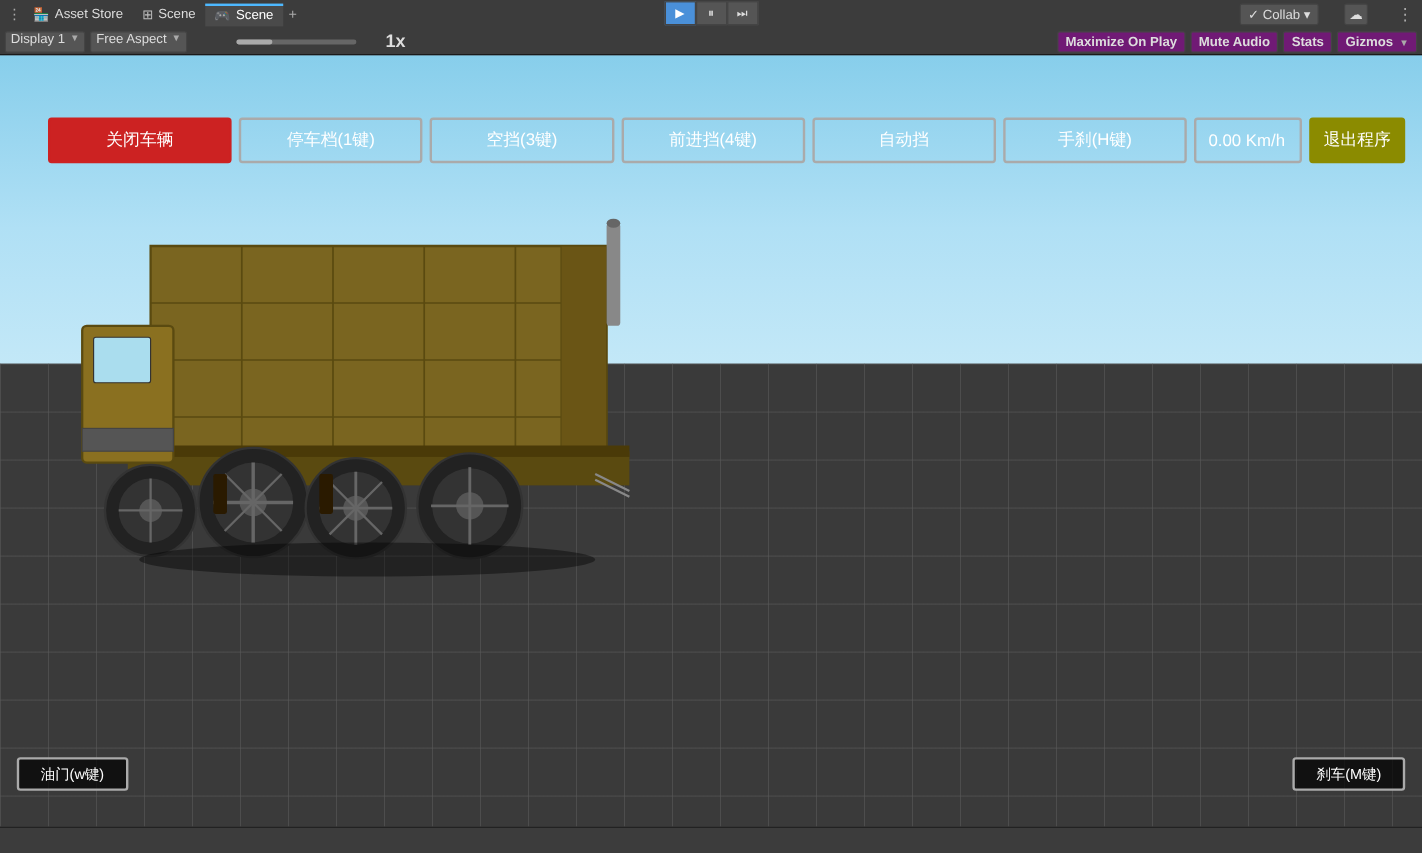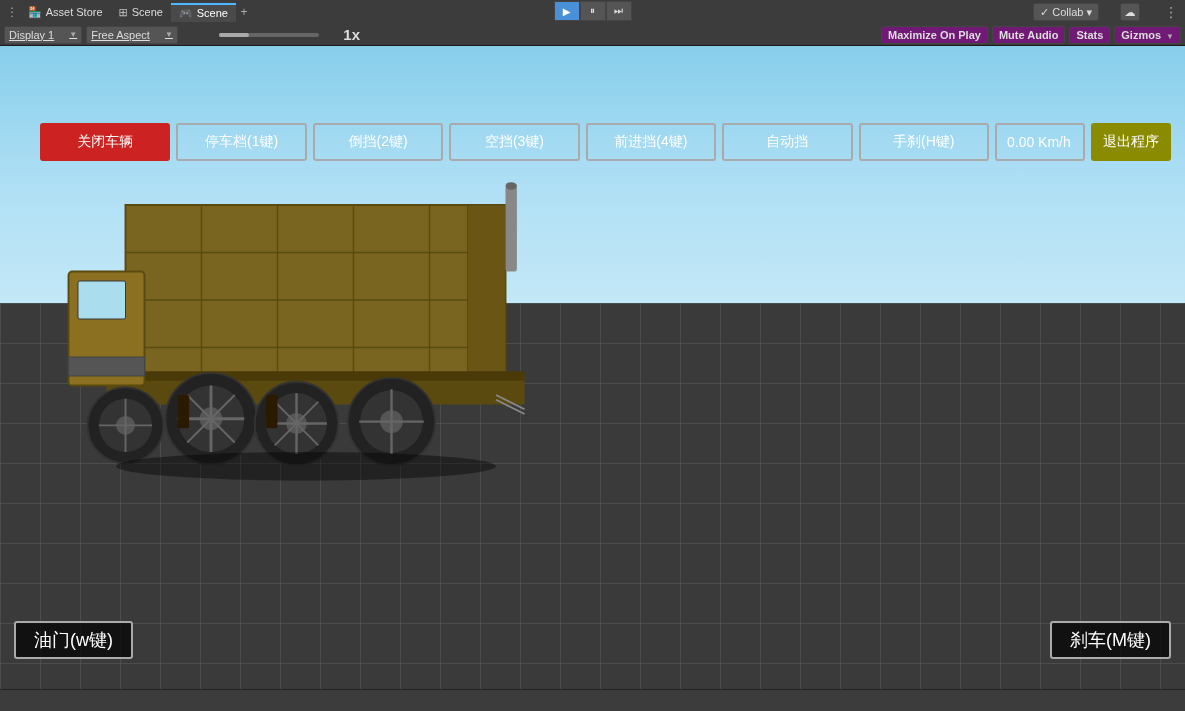--- a/index.html
+++ b/index.html
@@ -98,23 +98,21 @@
     .display-select {
       height: 18px;
       padding: 0 4px;
       background: #555;
       border: 1px solid #444;
       color: #ddd;
       font-size: 11px;
       cursor: pointer;
       border-radius: 2px;
       display: flex;
-      align-items: center;
-      gap: 13px;
-      text-decoration: underline;
+      gap: 2px;
     }
     .scale-label {
       font-size: 11px;
       color: #aaa;
       margin-left: 4px;
       margin-top: 36px;
     }
     .scale-slider {
       width: 100px;
       height: 4px;
@@ -149,21 +147,21 @@
       color: #ddd;
       font-size: 11px;
       cursor: pointer;
       border-radius: 2px;
       font-weight: bold;
     }
 
     
     #game-buttons-row {
       position: absolute;
-      top: 77px;
+      top: 52px;
       left: 14px;
       right: 14px;
       display: flex;
       gap: 6px;
       z-index: 10;
       margin-left: 26px;
     }
     .game-btn {
       flex: 1;
       height: 38px;
@@ -274,26 +272,26 @@
     #bottom-buttons {
       position: absolute;
       bottom: 30px;
       left: 14px;
       right: 14px;
       display: flex;
       justify-content: space-between;
       z-index: 10;
     }
     .bottom-btn {
-      height: 38px;
+      height: 28px;
       padding: 0 18px;
       background: rgba(0,0,0,0.7);
       border: 2px solid #aaa;
       color: #fff;
-      font-size: 18px;
+      font-size: 12px;
       cursor: pointer;
       border-radius: 3px;
       font-family: inherit;
     }
 
     
     #status-bar {
       position: absolute;
       bottom: 0;
       left: 0;
@@ -502,23 +500,20 @@
   </div>
 
   <div id="game-buttons-row">
     <button class="game-btn red-btn">
       <span>关闭车辆</span>
     </button>
     <button class="game-btn">
       <span>停车档(1键)</span>
     </button>
     <button class="game-btn">
-      <span>倒挡(2键)</span>
-    </button>
-    <button class="game-btn">
       <span>空挡(3键)</span>
     </button>
     <button class="game-btn">
       <span>前进挡(4键)</span>
     </button>
     <button class="game-btn">
       <span>自动挡</span>
     </button>
     <button class="game-btn">
       <span>手刹(H键)</span>

